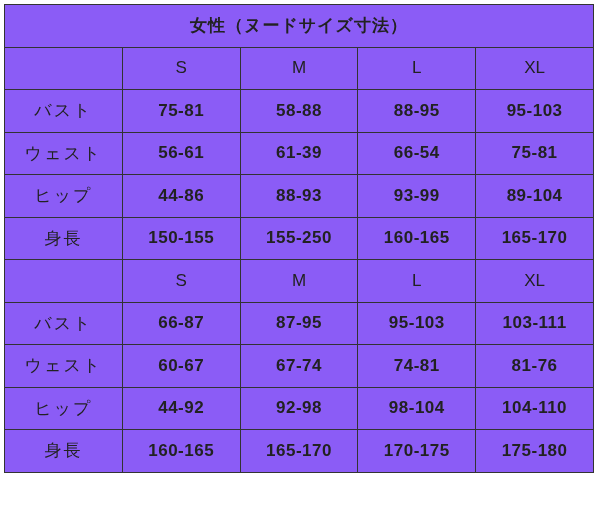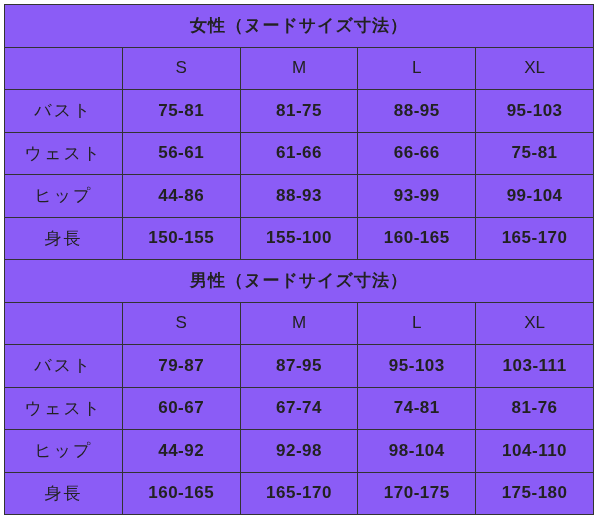--- a/index.html
+++ b/index.html
@@ -68,59 +68,56 @@
     <tr>
       <td class="label-cell"></td>
       <td class="size-header">S</td>
       <td class="size-header">M</td>
       <td class="size-header">L</td>
       <td class="size-header">XL</td>
     </tr>
     <tr>
       <td class="label-cell">バスト</td>
       <td class="value-cell">75-81</td>
-      <td class="value-cell">81-75</td>
+      <td class="value-cell">58-88</td>
       <td class="value-cell">88-95</td>
       <td class="value-cell">95-103</td>
     </tr>
     <tr>
       <td class="label-cell">ウェスト</td>
       <td class="value-cell">56-61</td>
-      <td class="value-cell">61-66</td>
-      <td class="value-cell">66-66</td>
+      <td class="value-cell">61-39</td>
+      <td class="value-cell">66-54</td>
       <td class="value-cell">75-81</td>
     </tr>
     <tr>
       <td class="label-cell">ヒップ</td>
       <td class="value-cell">44-86</td>
       <td class="value-cell">88-93</td>
       <td class="value-cell">93-99</td>
-      <td class="value-cell">99-104</td>
+      <td class="value-cell">89-104</td>
     </tr>
     <tr>
       <td class="label-cell">身長</td>
       <td class="value-cell">150-155</td>
-      <td class="value-cell">155-100</td>
+      <td class="value-cell">155-250</td>
       <td class="value-cell">160-165</td>
       <td class="value-cell">165-170</td>
     </tr>
 
-    <tr>
-      <td colspan="5" class="section-title">男性（ヌードサイズ寸法）</td>
-    </tr>
     <tr>
       <td class="label-cell"></td>
       <td class="size-header">S</td>
       <td class="size-header">M</td>
       <td class="size-header">L</td>
       <td class="size-header">XL</td>
     </tr>
     <tr>
       <td class="label-cell">バスト</td>
-      <td class="value-cell">79-87</td>
+      <td class="value-cell">66-87</td>
       <td class="value-cell">87-95</td>
       <td class="value-cell">95-103</td>
       <td class="value-cell">103-111</td>
     </tr>
     <tr>
       <td class="label-cell">ウェスト</td>
       <td class="value-cell">60-67</td>
       <td class="value-cell">67-74</td>
       <td class="value-cell">74-81</td>
       <td class="value-cell">81-76</td>

